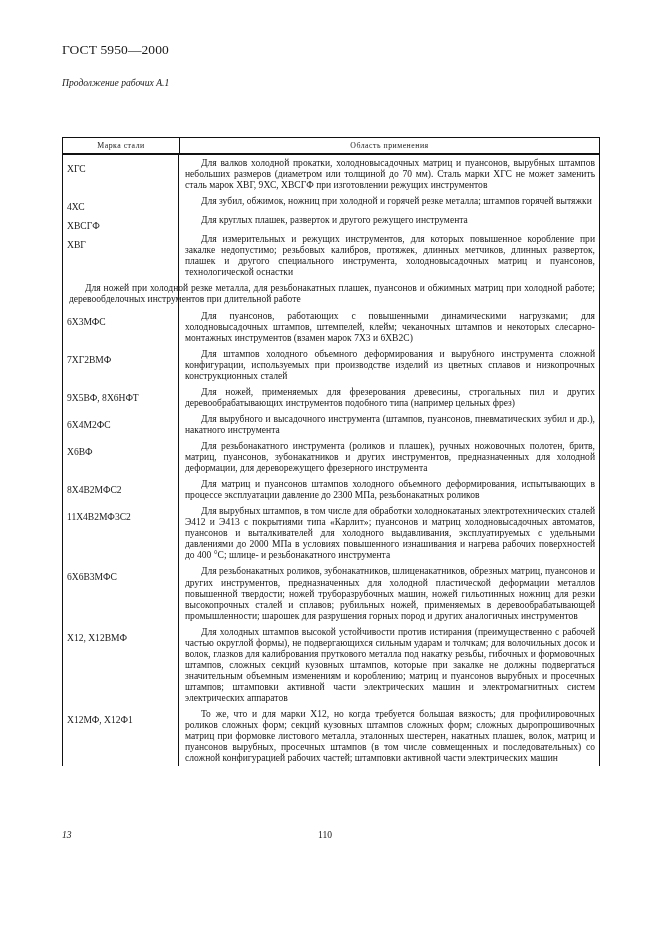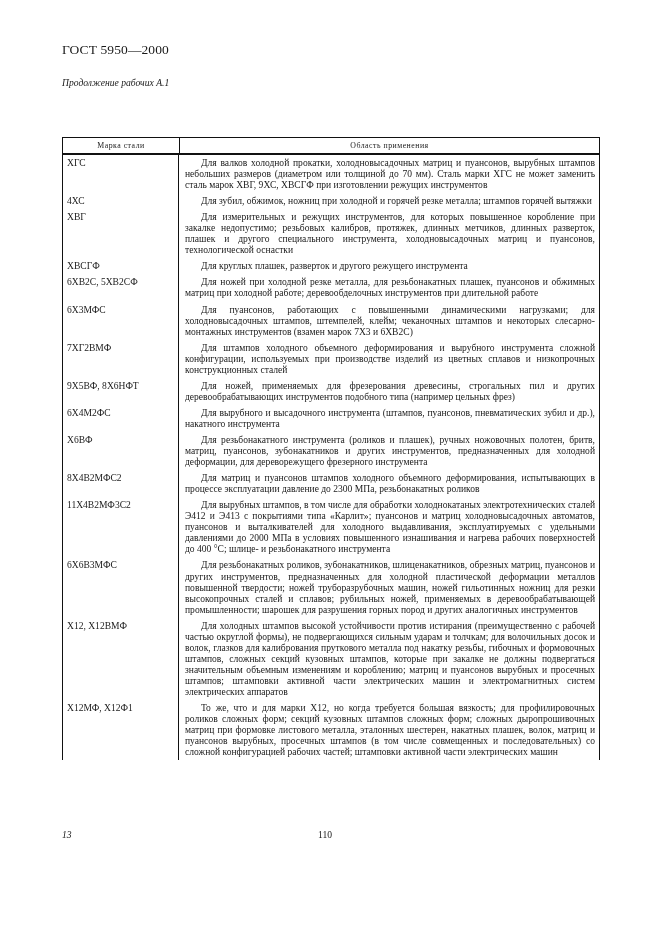--- a/index.html
+++ b/index.html
@@ -8,21 +8,21 @@
   .doc-title { position:absolute; left:62px; top:42px; font-size:13.5px; font-weight:normal; letter-spacing:0.1px; }
   .table-caption { position:absolute; left:62px; top:77px; font-size:9.6px; font-style:italic; }
   .table { position:absolute; left:62px; top:95px; width:538px;margin-top:42px; }
   .hdr { display:flex; height:18px; border:1.4px solid #111; border-bottom:2.4px solid #111; box-sizing:border-box; }
   .hdr div { font-size:7.8px; display:flex; align-items:center; justify-content:center; letter-spacing:0.5px; }
   .hdr .c1 { width:116px; border-right:1.4px solid #111; }
   .hdr .c2 { flex:1; }
   .body { border-left:1.4px solid #111; border-right:1.4px solid #111; position:relative; }
   .body::before { content:""; position:absolute; left:115px; top:0; bottom:0; border-left:1.4px solid #111; }
   .row { display:flex; font-size:9.55px; line-height:11.05px; }
-  .row .c1 { width:116px; box-sizing:border-box; padding-left:4px; padding-top:2px; }
+  .row .c1 { width:116px; box-sizing:border-box; padding-left:4px; padding-top:8px; }
   .row .c2 { flex:1; box-sizing:border-box; padding:2px 4px 3px 6px; text-align:justify; text-indent:16px; }
   .pn-left { position:absolute; left:62px; top:829px; font-size:9.6px;font-style:italic; }
   .pn-center { position:absolute; left:318px; top:829px; font-size:9.6px; }
 </style>
 </head>
 <body>
 
 <div class="doc-title">ГОСТ 5950—2000</div>
 <div class="table-caption">Продолжение рабочих А.1</div>
 
@@ -34,29 +34,28 @@
   <div class="body" id="tbody">
       <div class="row">
         <div class="c1">ХГС</div>
         <div class="c2">Для валков холодной прокатки, холодновысадочных матриц и пуансонов, вырубных штампов небольших размеров (диаметром или толщиной до 70 мм). Сталь марки ХГС не может заменить сталь марок ХВГ, 9ХС, ХВСГФ при изготовлении режущих инструментов</div>
       </div>
       <div class="row">
         <div class="c1">4ХС</div>
         <div class="c2">Для зубил, обжимок, ножниц при холодной и горячей резке металла; штампов горячей вытяжки</div>
       </div>
       <div class="row">
+        <div class="c1">ХВСГФ</div>
+        <div class="c2">Для круглых плашек, разверток и другого режущего инструмента</div>
+      </div>
+      <div class="row">
         <div class="c1">ХВГ</div>
         <div class="c2">Для измерительных и режущих инструментов, для которых повышенное коробление при закалке недопустимо; резьбовых калибров, протяжек, длинных метчиков, длинных разверток, плашек и другого специального инструмента, холодновысадочных матриц и пуансонов, технологической оснастки</div>
       </div>
       <div class="row">
-        <div class="c1">ХВСГФ</div>
-        <div class="c2">Для круглых плашек, разверток и другого режущего инструмента</div>
-      </div>
-      <div class="row">
-        <div class="c1">6ХВ2С, 5ХВ2СФ</div>
         <div class="c2">Для ножей при холодной резке металла, для резьбонакатных плашек, пуансонов и обжимных матриц при холодной работе; деревообделочных инструментов при длительной работе</div>
       </div>
       <div class="row">
         <div class="c1">6Х3МФС</div>
         <div class="c2">Для пуансонов, работающих с повышенными динамическими нагрузками; для холодновысадочных штампов, штемпелей, клейм; чеканочных штампов и некоторых слесарно-монтажных инструментов (взамен марок 7Х3 и 6ХВ2С)</div>
       </div>
       <div class="row">
         <div class="c1">7ХГ2ВМФ</div>
         <div class="c2">Для штампов холодного объемного деформирования и вырубного инструмента сложной конфигурации, используемых при производстве изделий из цветных сплавов и низкопрочных конструкционных сталей</div>
       </div>

